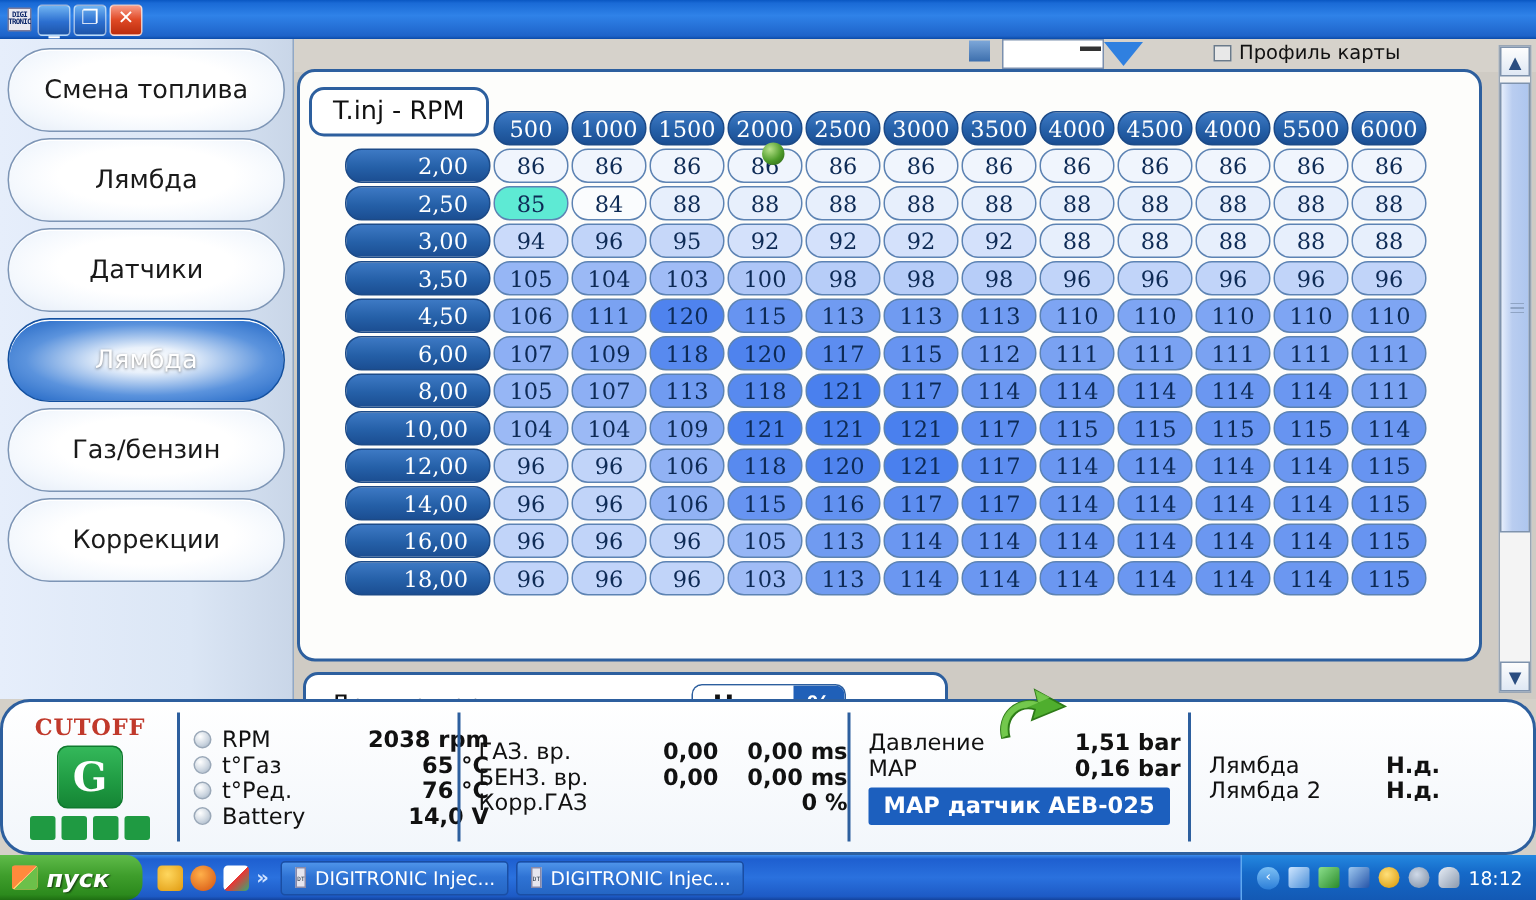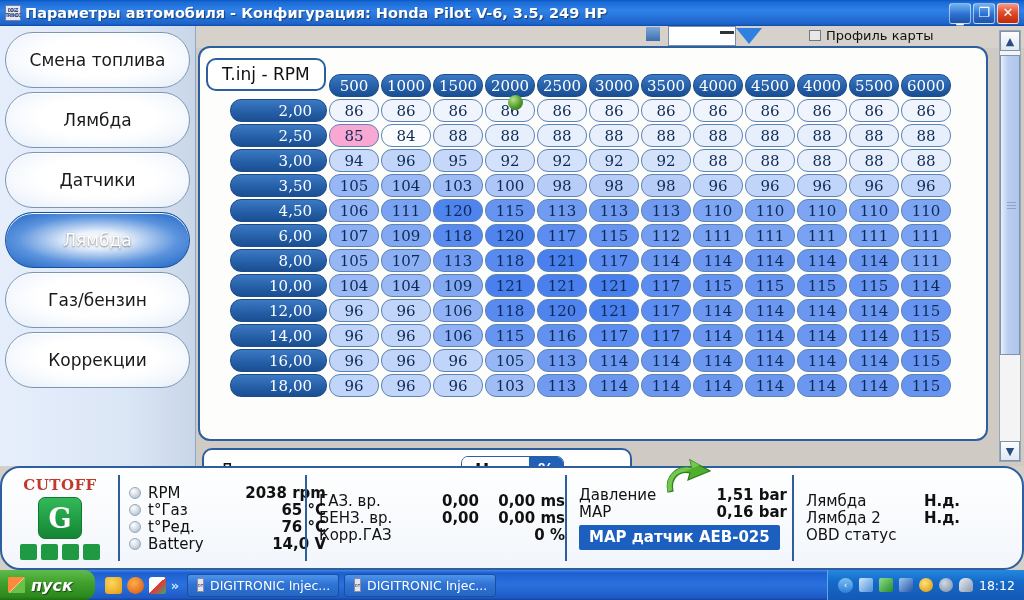--- a/index.html
+++ b/index.html
@@ -298,21 +298,20 @@
   #tray .ico{width:14px;height:14px;border-radius:2px;display:block;}
 </style>
 </head>
 <body>
 
 <div id="titlebar">
   <div class="tb-icon">
     <span>DIGI</span>
       <span>TRONIC</span>
   </div>
-  <div class="tb-title">Параметры автомобиля - Конфигурация: Honda Pilot V-6, 3.5, 249 HP</div>
   <div class="tb-btns">
     <div class="tb-btn min">
         <span>_</span>
       </div>
     <div class="tb-btn">
         <span>❐</span>
       </div>
     <div class="tb-btn close">
         <span>✕</span>
       </div>
@@ -434,21 +433,21 @@
             </td>
             <td>
               <div class="cell" style="background: rgb(240, 245, 253);">86</div>
             </td>
           </tr>
           <tr>
             <td>
               <div class="rcell">2,50</div>
             </td>
             <td>
-              <div class="cell" style="background: #f9a8d4;">85</div>
+              <div class="cell" style="background: #5eead4;">85</div>
             </td>
             <td>
               <div class="cell" style="background: rgb(250, 252, 254);">84</div>
             </td>
             <td>
               <div class="cell" style="background: rgb(231, 239, 252);">88</div>
             </td>
             <td>
               <div class="cell" style="background: rgb(231, 239, 252);">88</div>
             </td>
@@ -1001,24 +1000,20 @@
   <div class="dash-sec" id="sec4">
     <div class="rows" id="sec4-rows">
         <div class="row">
           <span class="k">Лямбда</span>
           <span class="v">Н.д.</span>
         </div>
         <div class="row">
           <span class="k">Лямбда 2</span>
           <span class="v">Н.д.</span>
         </div>
-        <div class="row">
-          <span class="k">OBD статус</span>
-          <span class="v"></span>
-        </div>
       </div>
   </div>
 </div>
 
 <div id="taskbar">
   <div id="startbtn">
     <span class="flag"></span>
     <span>пуск</span>
   </div>
   <div id="quicklaunch">

